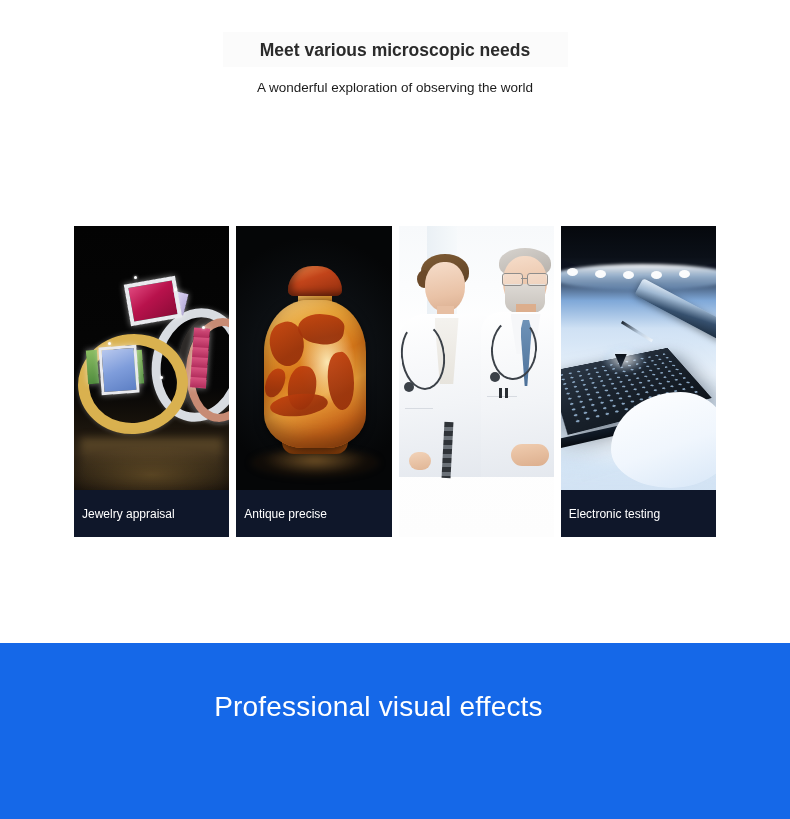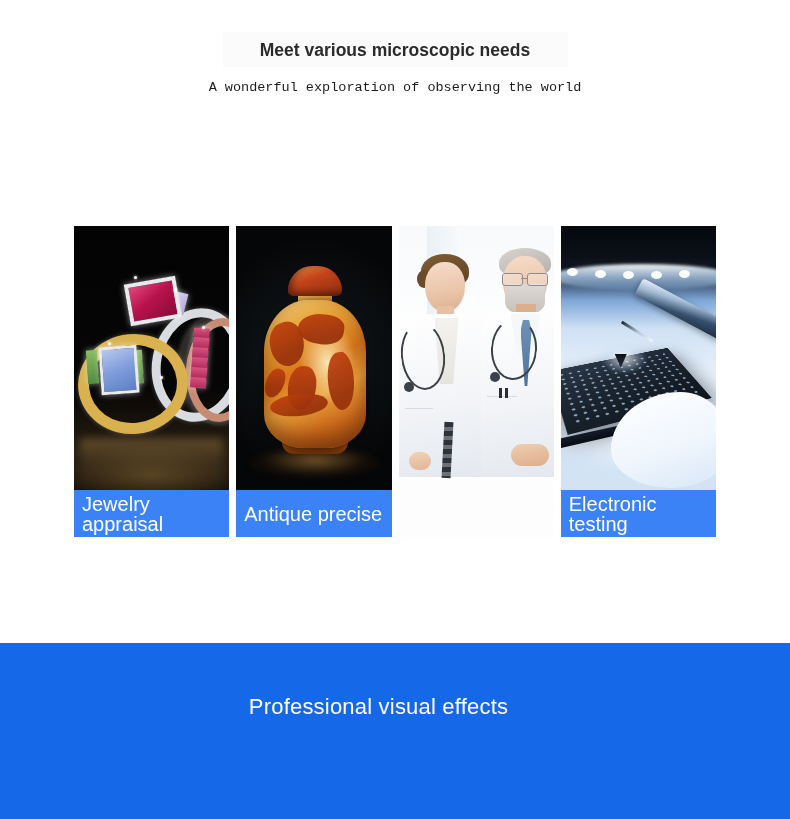--- a/index.html
+++ b/index.html
@@ -41,21 +41,20 @@
     font-size: 17.5px;
     font-weight: bold;
     color: #2b2b2b;
     line-height: 22px;
   }
   .tagline {
     margin-top: 11px;
     font-size: 13.5px;
     color: #1c1c1c;
     line-height: 20px;
-    font-family: Liberation Mono, monospace;
   }
 
   
   .cards {
     position: absolute;
     left: 74px;
     top: 226px;
     width: 642px;
     height: 311px;
     display: flex;
@@ -72,25 +71,25 @@
     position: absolute;
     inset: 0;
     overflow: hidden;
   }
   .card-label {
     position: absolute;
     left: 0;
     right: 0;
     bottom: 0;
     height: 47px;
-    background: #3b82f6;
+    background: #0f172a;
     display: flex;
     align-items: center;
     color: #ffffff;
-    font-size: 20px;
+    font-size: 12px;
     line-height: 20px;
     z-index: 5;
   }
   .card-label.align-left { justify-content: flex-start; padding-left: 8px; }
   .card-label.align-center { justify-content: center; }
 
   
   .art-jewelry {
     background:
       radial-gradient(ellipse 120px 40px at 50% 80%, rgba(150,115,55,.45) 0%, rgba(0,0,0,0) 72%),
@@ -486,21 +485,21 @@
     background: #1568e8;
     overflow: hidden;
   }
   .banner-title {
     position: absolute;
     left: 0;
     top: 47px;
     width: 757px;
     text-align: center;
     color: #ffffff;
-    font-size: 22px;
+    font-size: 28px;
     line-height: 34px;
     letter-spacing: .2px;
   }
   .banner-sub {
     position: absolute;
     left: 0;
     top: 114px;
     width: 773px;
     text-align: center;
     color: #ffffff;

